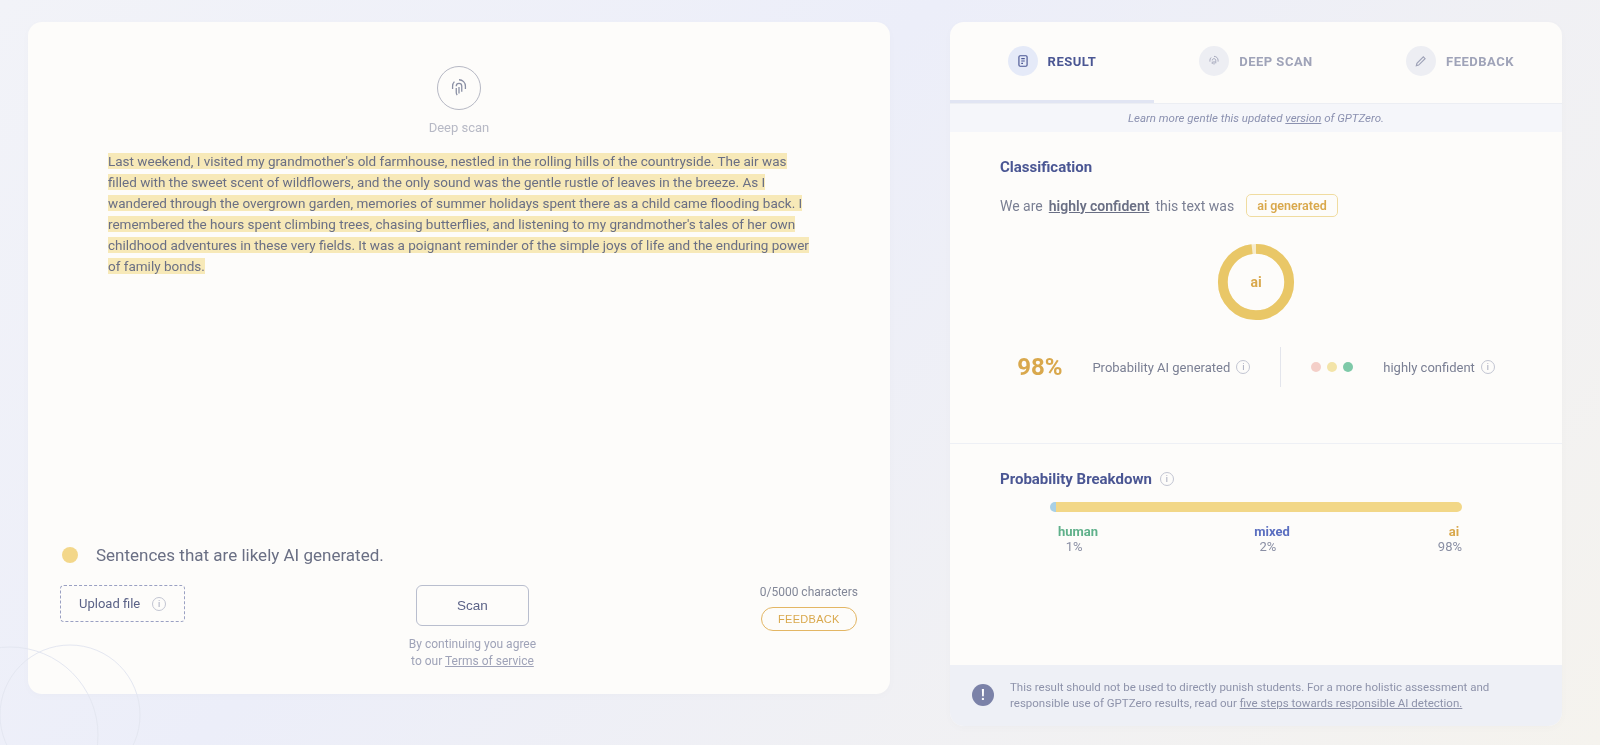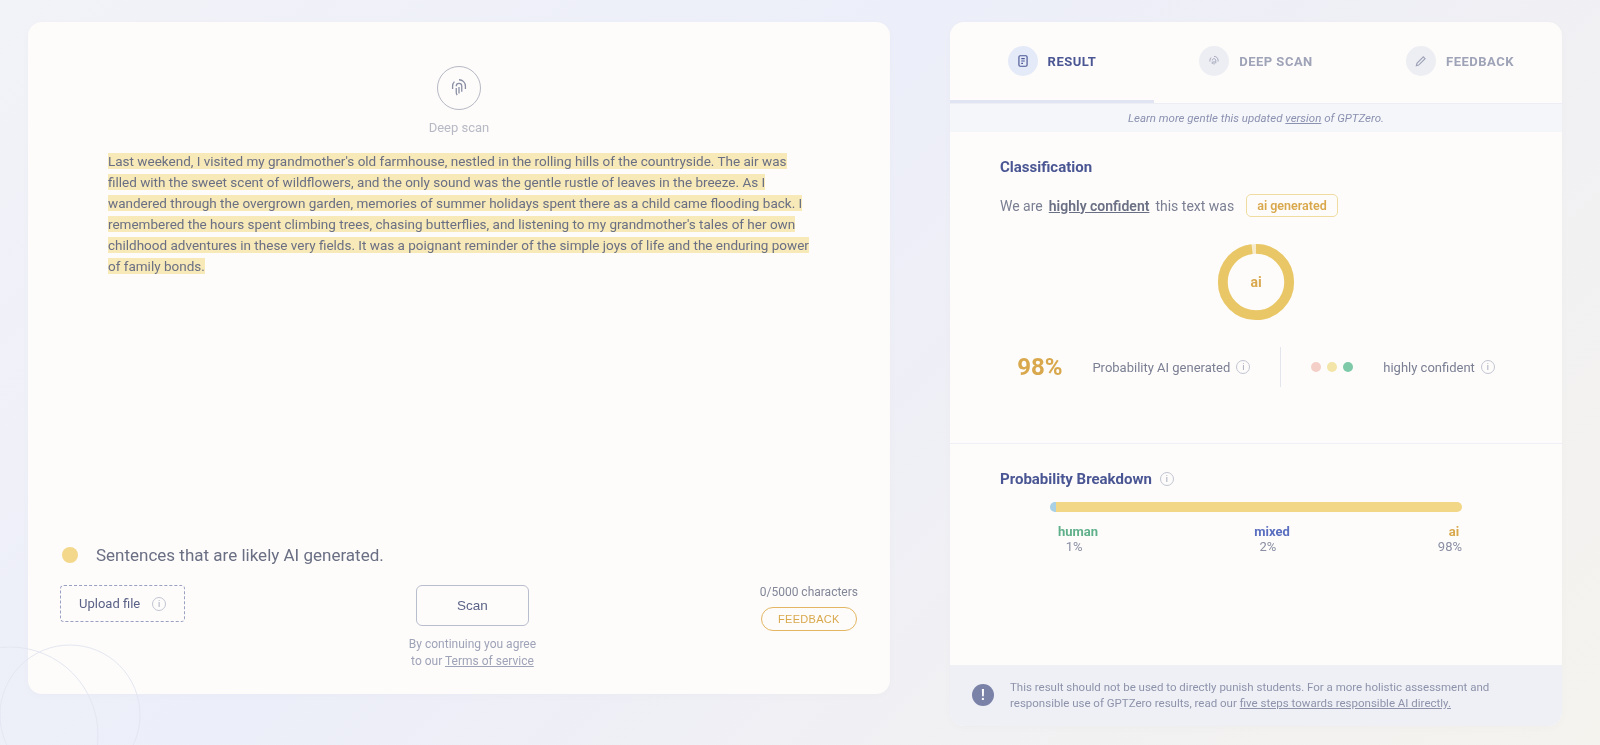--- a/index.html
+++ b/index.html
@@ -430,18 +430,18 @@
             <div class="name">ai</div>
             <div class="pct">98%</div>
           </div>
         </div>
       </div>
     </div>
 
     <div class="disclaimer">
       <span class="excl">!</span>
       <div>
-        <span>This result should not be used to directly punish students. For a more holistic assessment and responsible use of GPTZero results, read our </span><a>five steps towards responsible AI directly.</a>
+        <span>This result should not be used to directly punish students. For a more holistic assessment and responsible use of GPTZero results, read our </span><a>five steps towards responsible AI detection.</a>
       </div>
     </div>
   </div>
 
 </div>
 
 </body></html>

